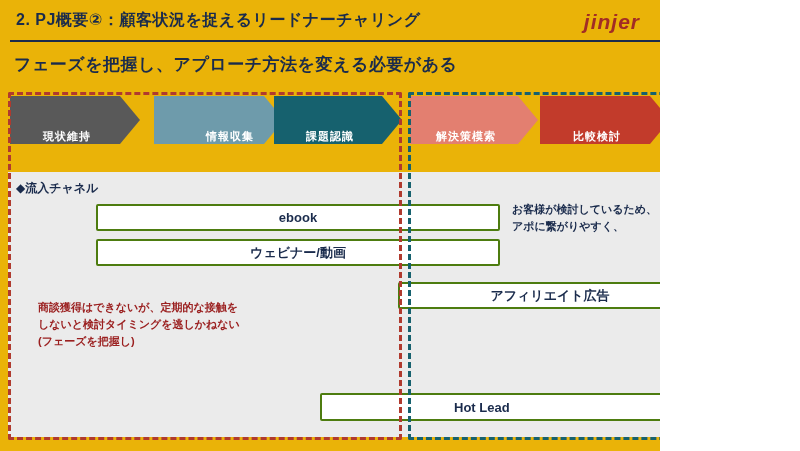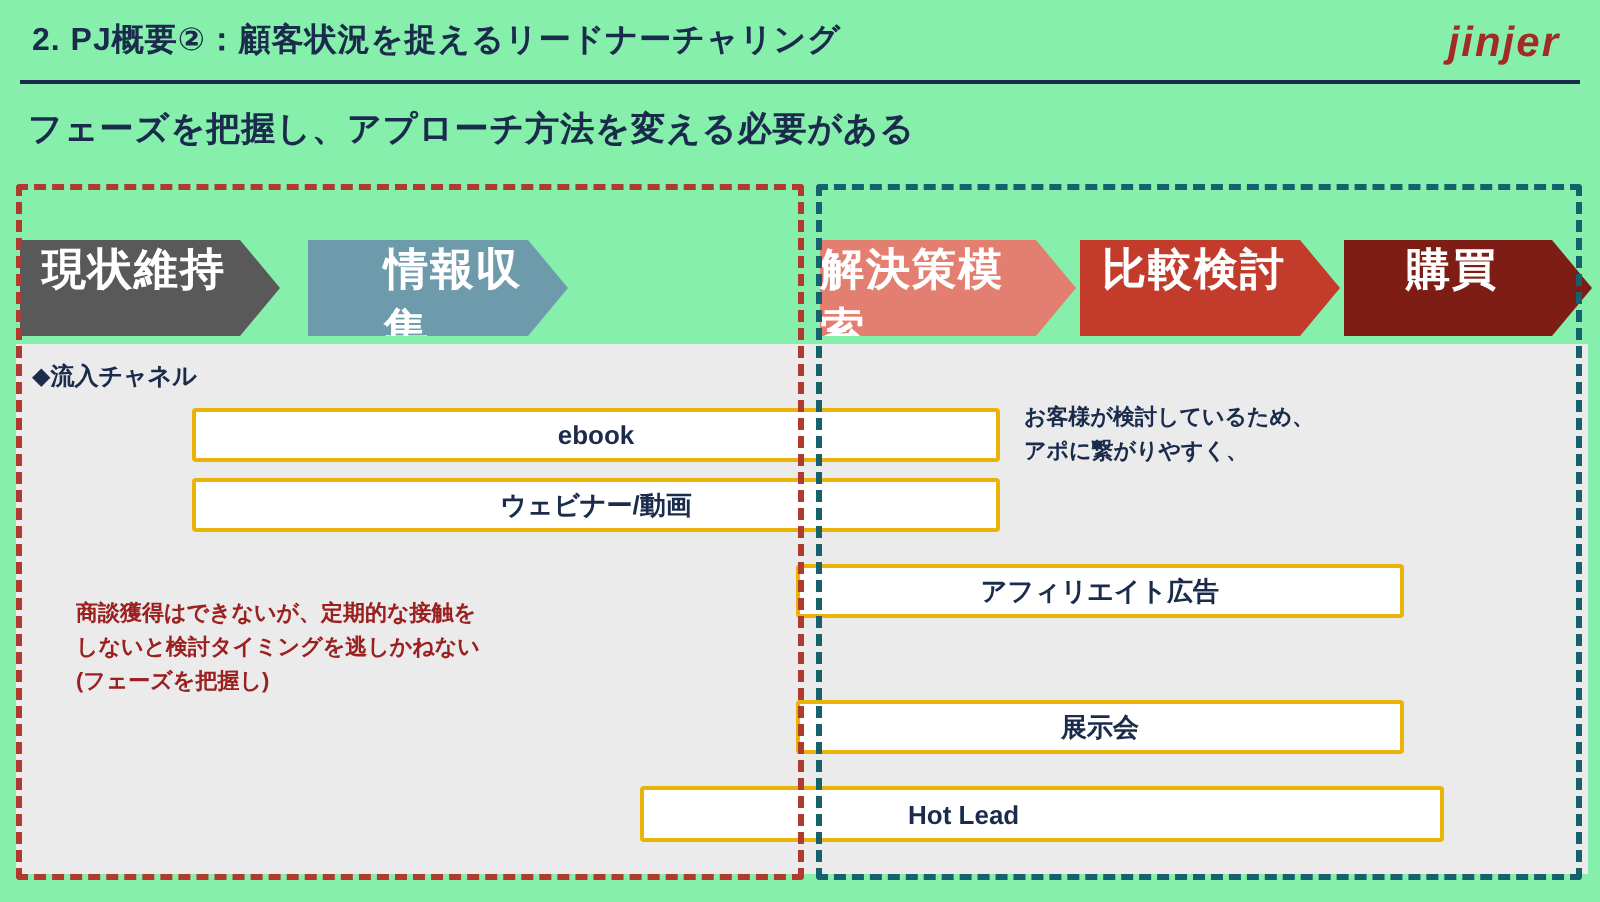--- a/index.html
+++ b/index.html
@@ -1,31 +1,31 @@
 <!DOCTYPE html>
 <html><head>
 <meta charset="utf-8">
 <style>
   html,body{margin:0;padding:0;background:#ffffff;}
   body{font-family:"Liberation Sans","DejaVu Sans",sans-serif;}
-  #page{position:relative;width:800px;height:451px;background:#86efac;overflow:hidden;}
+  #page{position:relative;width:660px;height:451px;background:#eab308;overflow:hidden;}
 
   .title{position:absolute;left:16px;top:10px;font-size:16px;font-weight:bold;color:#1A2B4C;letter-spacing:.5px;}
   .logo{position:absolute;right:20px;top:10px;font-size:21px;font-weight:bold;font-style:italic;color:#A22C25;letter-spacing:1px;}
   .divider{position:absolute;left:10px;top:40px;width:780px;height:2px;background:#1A2B4C;}
   .subtitle{position:absolute;left:14px;top:53px;font-size:17px;font-weight:bold;color:#1A2B4C;letter-spacing:.5px;}
 
-  .arrow{position:absolute;top:96px;height:48px;display:flex;align-items:flex-start;justify-content:center;
-         padding-right:16px;box-sizing:border-box;color:#ffffff;font-size:22px;font-weight:bold;letter-spacing:1px;
-         clip-path:polygon(0 0, calc(100% - 20px) 0, 100% 50%, calc(100% - 20px) 100%, 0 100%);margin-top:24px;}
+  .arrow{position:absolute;top:96px;height:48px;display:flex;align-items:flex-end;justify-content:center;
+         padding-right:16px;box-sizing:border-box;color:#ffffff;font-size:11px;font-weight:bold;letter-spacing:1px;
+         clip-path:polygon(0 0, calc(100% - 20px) 0, 100% 50%, calc(100% - 20px) 100%, 0 100%);}
 
   .panel{position:absolute;left:8px;top:172px;width:786px;height:265px;background:#EBEBEB;}
   .panel-heading{position:absolute;left:16px;top:180px;font-size:12px;font-weight:bold;color:#1A2B4C;}
 
-  .box{position:absolute;background:#ffffff;border:2px solid #eab308;border-radius:2px;box-sizing:border-box;
+  .box{position:absolute;background:#ffffff;border:2px solid #4d7c0f;border-radius:2px;box-sizing:border-box;
        display:flex;align-items:center;justify-content:center;font-size:13px;font-weight:bold;color:#1A2B4C;}
   .box-ebook{left:96px;top:204px;width:404px;height:27px;}
   .box-webinar{left:96px;top:239px;width:404px;height:27px;}
   .box-affiliate{left:398px;top:282px;width:304px;height:27px;text-align:center;}
   .box-paid{left:398px;top:316px;width:304px;height:27px;}
   .box-exhibition{left:398px;top:350px;width:304px;height:27px;}
   .box-hotlead{left:300px;top:393px;width:402px;height:28px;justify-content:flex-start;padding-left:132px;margin-left:20px;}
 
   .note{position:absolute;font-size:11px;font-weight:bold;line-height:1.55;}
   .note-right{left:512px;top:201px;color:#1A2B4C;}
@@ -44,20 +44,23 @@
   <div class="logo">jinjer</div>
   <div class="divider"></div>
   <div class="subtitle">フェーズを把握し、アプローチ方法を変える必要がある</div>
 
   <div class="arrow" style="left: 10px; width: 130px; background-color: rgb(89, 89, 89);">
     <span>現状維持</span>
   </div>
   <div class="arrow" style="left: 154px; width: 130px; background-color: rgb(110, 155, 171); padding-left: 38px;">
     <span>情報収集</span>
   </div>
+  <div class="arrow" style="left: 274px; width: 128px; background-color: rgb(22, 97, 110);">
+    <span>課題認識</span>
+  </div>
   <div class="arrow" style="left: 410px; width: 128px; background-color: rgb(227, 127, 112); font-family: Liberation Mono, monospace;">
     <span>解決策模索</span>
   </div>
   <div class="arrow" style="left: 540px; width: 130px; background-color: rgb(194, 59, 43);">
     <span>比較検討</span>
   </div>
   <div class="arrow" style="left: 672px; width: 124px; background-color: rgb(126, 29, 21);">
     <span>購買</span>
   </div>
 
@@ -66,23 +69,20 @@
 
   <div class="box box-ebook">
     <span>ebook</span>
   </div>
   <div class="box box-webinar">
     <span>ウェビナー/動画</span>
   </div>
   <div class="box box-affiliate">
     <span>アフィリエイト広告</span>
   </div>
-  <div class="box box-exhibition">
-    <span>展示会</span>
-  </div>
   <div class="box box-hotlead">
     <span>Hot Lead</span>
   </div>
 
   <div class="note note-right">
     <div>お客様が検討しているため、</div>
     <div>アポに繋がりやすく、</div>
   </div>
 
   <div class="note note-left">

